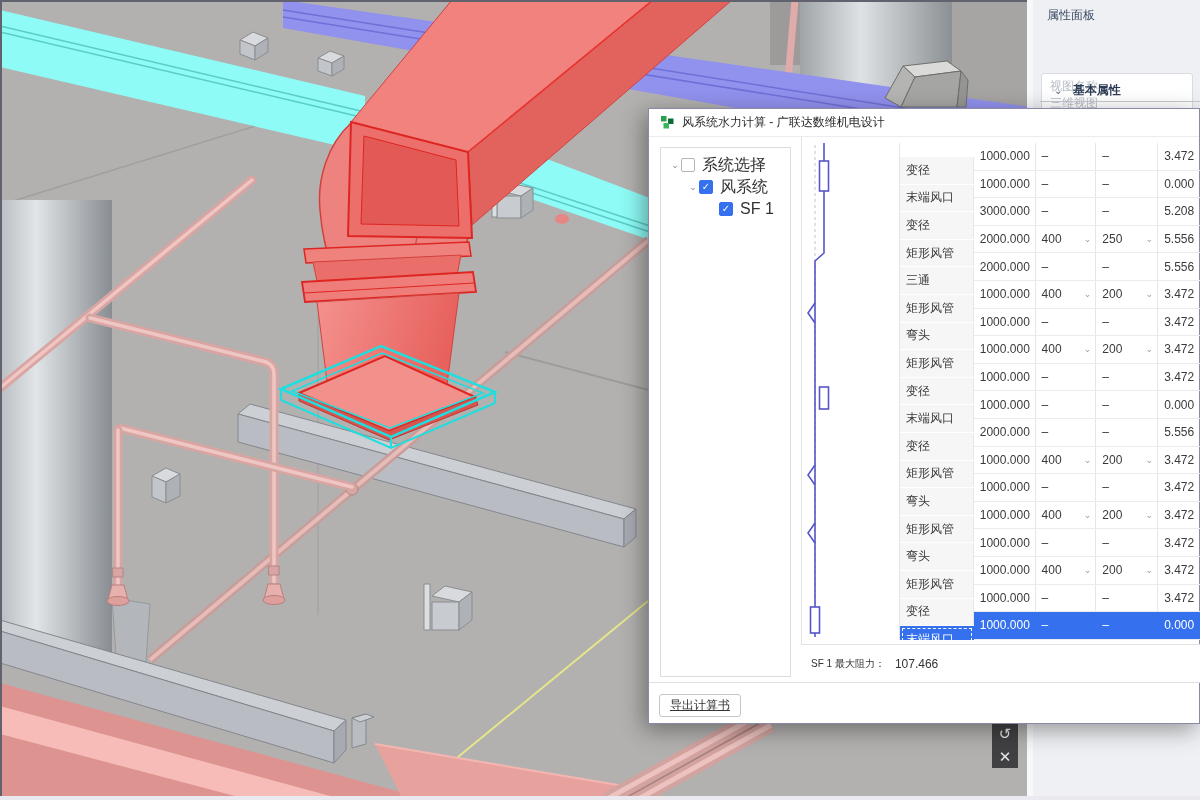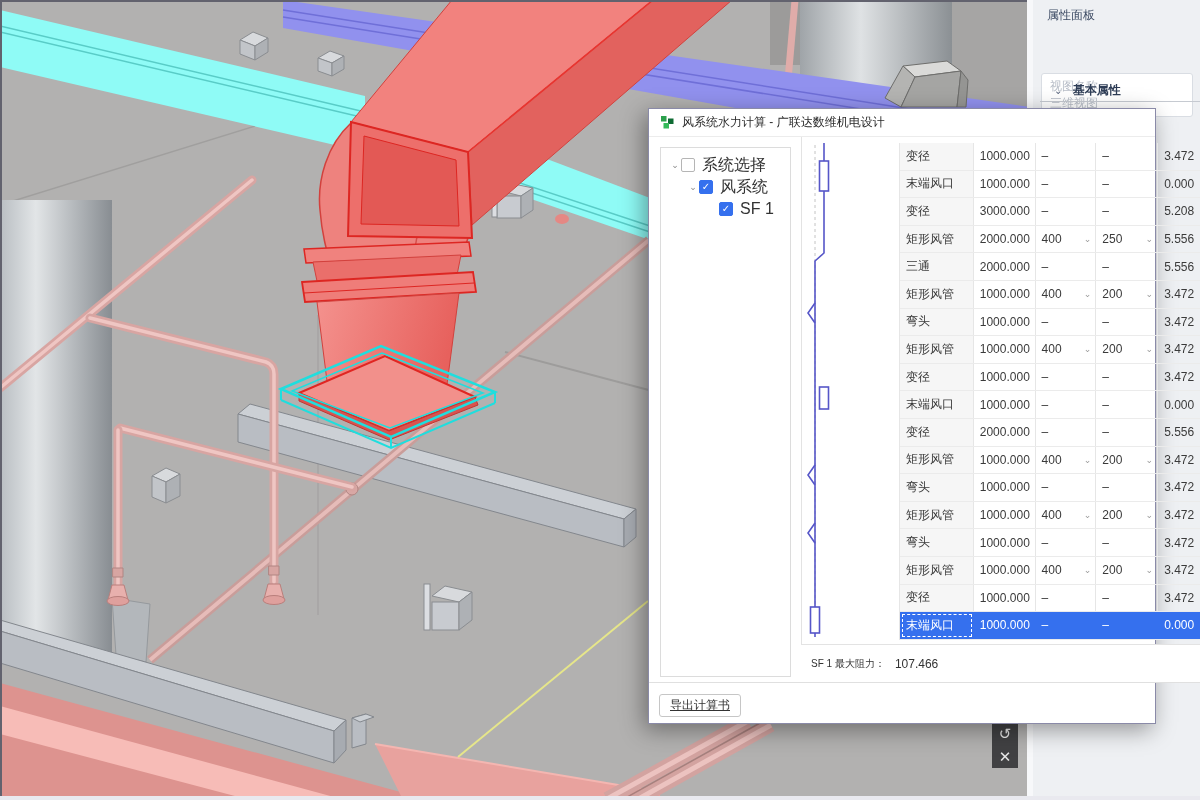--- a/index.html
+++ b/index.html
@@ -18,21 +18,21 @@
     border-bottom:1px solid #c6cad1;}
   #right-panel .section-row .chev{color:#55617a;font-size:10px;margin:0 6px 0 14px;}
   #right-panel .section-row .lbl{font-size:12px;color:#2e3d56;font-weight:bold;}
   
   #bottom-strip{position:absolute;left:0;top:796px;width:1200px;height:4px;background:#e9e9ef;}
   
   #canvas-badge{position:absolute;left:992px;top:722px;width:26px;height:46px;background:#414143;
     display:flex;flex-direction:column;align-items:center;justify-content:space-around;z-index:5;}
   #canvas-badge .g{color:#e8e8e8;font-size:15px;line-height:18px;cursor:pointer;}
   
-  #dialog{position:absolute;left:648px;top:108px;width:508px;height:616px;background:#fff;
+  #dialog{position:absolute;left:648px;top:108px;width:552px;height:616px;background:#fff;
     border:1px solid #8a8aa8;box-shadow:-4px 6px 22px rgba(0,0,0,.38);z-index:10;font-size:12px;color:#333;}
   #dlg-titlebar{position:absolute;left:0;top:0;width:100%;height:28px;border-bottom:1px solid #ececec;
     display:flex;align-items:center;}
   #dlg-titlebar .logo{width:13px;height:13px;margin:0 8px 0 12px;}
   #dlg-titlebar .ttl{font-size:12px;color:#2a2a2a;}
   #tree-box{position:absolute;left:11px;top:38px;width:131px;height:530px;border:1px solid #dcdcdc;
     background:#fff;padding-top:6px;}
   .tree-row{height:22px;display:flex;align-items:center;cursor:pointer;}
   .tree-row .chev{color:#8a8a8a;font-size:9px;width:12px;text-align:center;}
   .cb{width:14px;height:14px;border-radius:2px;margin-right:7px;flex:none;display:flex;
@@ -40,21 +40,21 @@
   .cb.unchecked{background:#fff;border:1px solid #b5b5b5;}
   .cb.checked{background:#3570ee;border:1px solid #3570ee;color:#fff;}
   .tree-row .tlabel{font-size:16px;color:#333;text-align:center;}
   
   #dlg-right{position:absolute;left:152px;top:28px;width:400px;height:507px;border-left:1px solid #e3e3e3;}
   #schematic{position:absolute;left:0;top:0;width:97px;height:507px;}
   #calc-table{position:absolute;left:97px;top:6px;width:303px;height:497px;border-left:1px solid #e6e6e6;overflow:hidden;}
   .trow{display:flex;height:27.6px;border-bottom:1px solid #ebebeb;}
   .trow .c{height:100%;display:flex;align-items:center;padding-left:6px;border-right:1px solid #e6e6e6;
     font-size:12px;color:#3a3a3a;position:relative;}
-  .trow .name{width:74px;background:#f6f6f6;}
+  .trow .name{width:74px;background:#f6f6f6;margin-top:14px;}
   .trow .flow{width:62px;}
   .trow .w{width:61px;}
   .trow .h{width:62px;}
   .trow .res{width:44px;border-right:none;}
   .trow .ddc{position:absolute;right:4px;color:#9a9a9a;font-size:9px;}
   .trow.selected .c{background:#3570ee;color:#fff;border-color:#3570ee;}
   .trow.selected .name{outline:1px dashed #fff;outline-offset:-3px;}
   #dlg-footer{position:absolute;left:152px;top:535px;width:400px;height:38px;border-top:1px solid #e3e3e3;
     display:flex;align-items:center;padding-left:10px;background:#fff;}
   #dlg-footer .flabel{font-size:10px;color:#333;}

